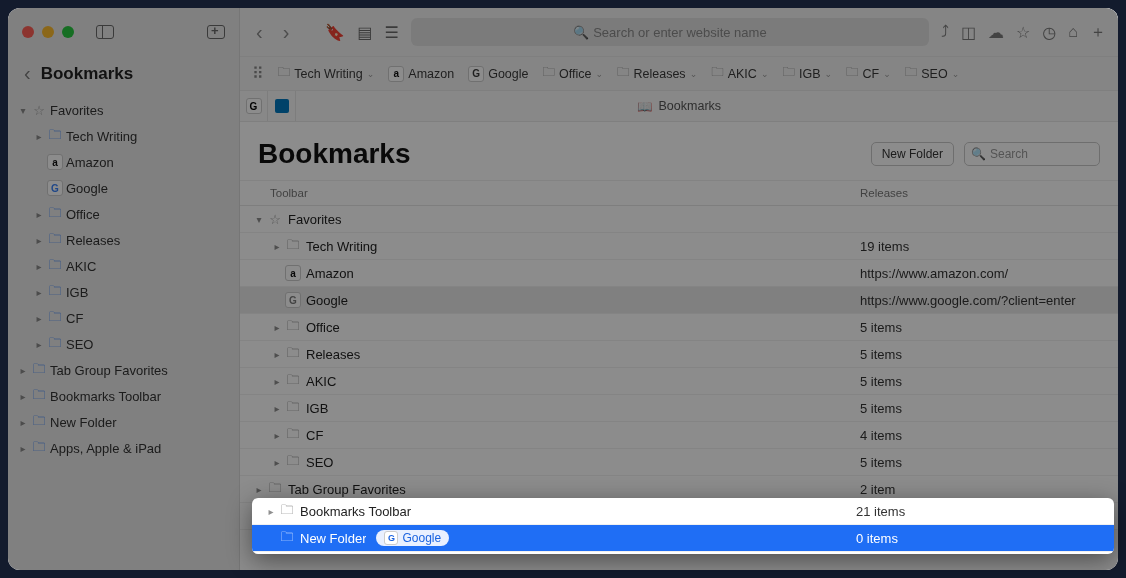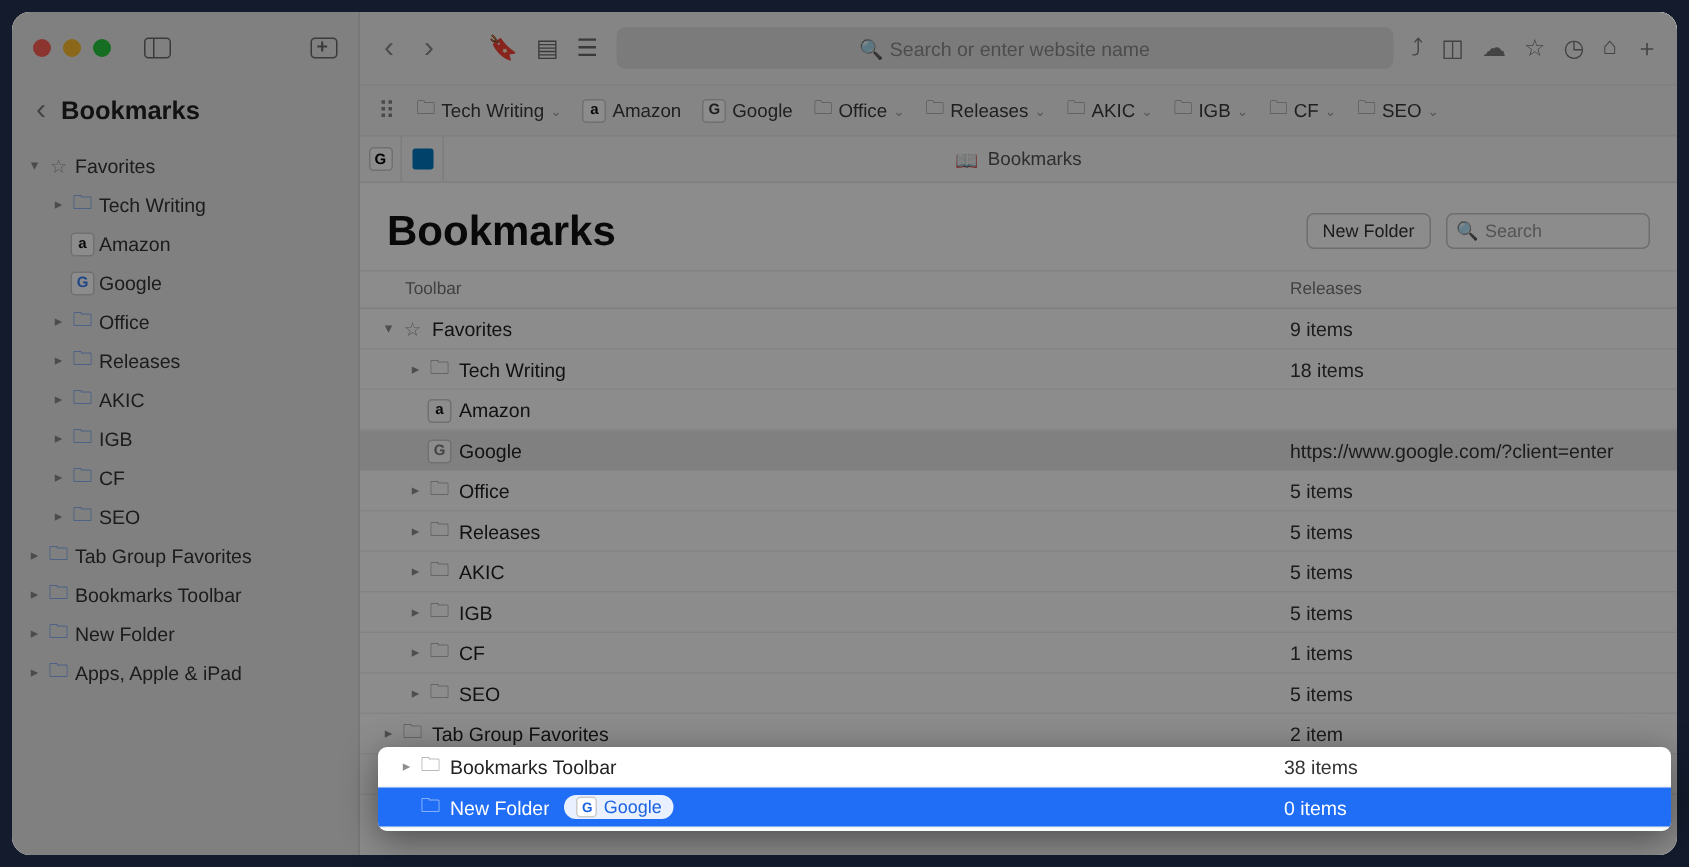--- a/index.html
+++ b/index.html
@@ -265,36 +265,36 @@
         <div class="col-w">Toolbar</div>
         <div class="col-a">Releases</div>
       </div>
       <div class="rows" id="rows">
           <div class="row">
     <div class="cw" style="padding-left:12px">
       <span class="disc">▾</span>
       <span class="ric"><span class="favstar">☆</span></span>
       <span class="rlabel">Favorites</span>
     </div>
-    <div class="ca">9 items</div>
   </div>
           <div class="row">
     <div class="cw" style="padding-left:30px">
       <span class="disc">▸</span>
       <span class="ric"><span class="folder-glyph">🗀</span></span>
       <span class="rlabel">Tech Writing</span>
     </div>
-    <div class="ca">18 items</div>
+    <div class="ca">19 items</div>
   </div>
           <div class="row">
     <div class="cw" style="padding-left:30px">
       <span class="disc"></span>
       <span class="ric"><span class="site-ic amz">a</span></span>
       <span class="rlabel">Amazon</span>
     </div>
+    <div class="ca">https://www.amazon.com/</div>
   </div>
           <div class="row hover">
     <div class="cw" style="padding-left:30px">
       <span class="disc"></span>
       <span class="ric"><span class="site-ic ggl">G</span></span>
       <span class="rlabel">Google</span>
     </div>
     <div class="ca">https://www.google.com/?client=enter</div>
   </div>
           <div class="row">
@@ -328,21 +328,21 @@
       <span class="rlabel">IGB</span>
     </div>
     <div class="ca">5 items</div>
   </div>
           <div class="row">
     <div class="cw" style="padding-left:30px">
       <span class="disc">▸</span>
       <span class="ric"><span class="folder-glyph">🗀</span></span>
       <span class="rlabel">CF</span>
     </div>
-    <div class="ca">1 items</div>
+    <div class="ca">4 items</div>
   </div>
           <div class="row">
     <div class="cw" style="padding-left:30px">
       <span class="disc">▸</span>
       <span class="ric"><span class="folder-glyph">🗀</span></span>
       <span class="rlabel">SEO</span>
     </div>
     <div class="ca">5 items</div>
   </div>
           <div class="row">
@@ -368,21 +368,21 @@
 
 <div class="dim-overlay"></div>
 
 <div class="cutout" id="cutout">
     <div class="row">
     <div class="cw" style="padding-left:12px">
       <span class="disc">▸</span>
       <span class="ric"><span class="folder-glyph">🗀</span></span>
       <span class="rlabel">Bookmarks Toolbar</span>
     </div>
-    <div class="ca">38 items</div>
+    <div class="ca">21 items</div>
   </div>
     <div class="row sel">
     <div class="cw" style="padding-left:12px">
       <span class="disc"></span>
       <span class="ric"><span style="color:#cfe1ff">🗀</span></span>
       <span class="rlabel">New Folder</span>
         <span class="drop-pill"><span class="site-ic ggl" style="width:14px;height:14px;font-size:9px;">G</span>Google</span>
     </div>
     <div class="ca">0 items</div>
   </div>

